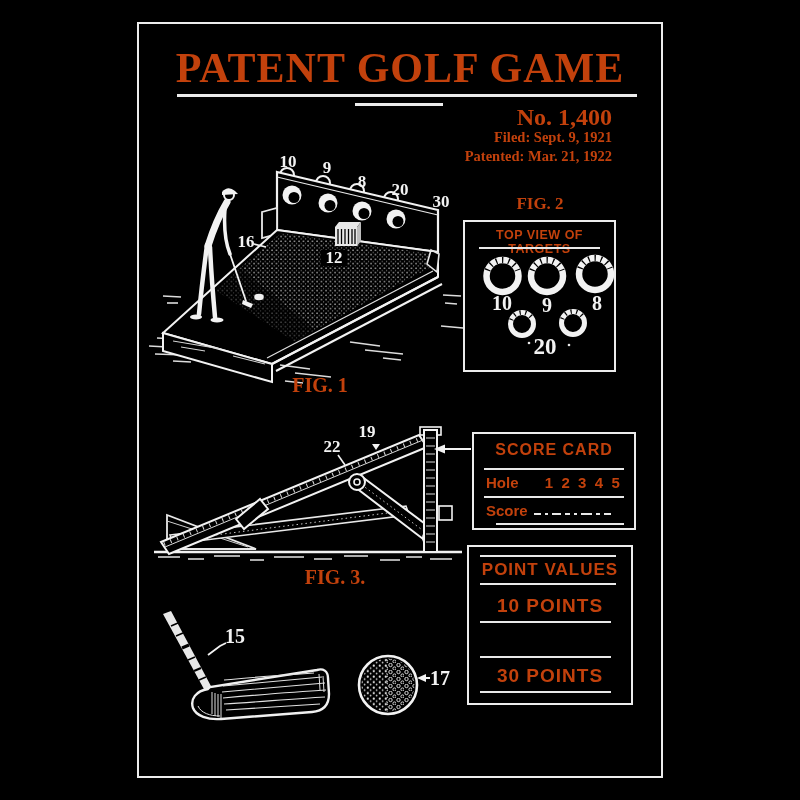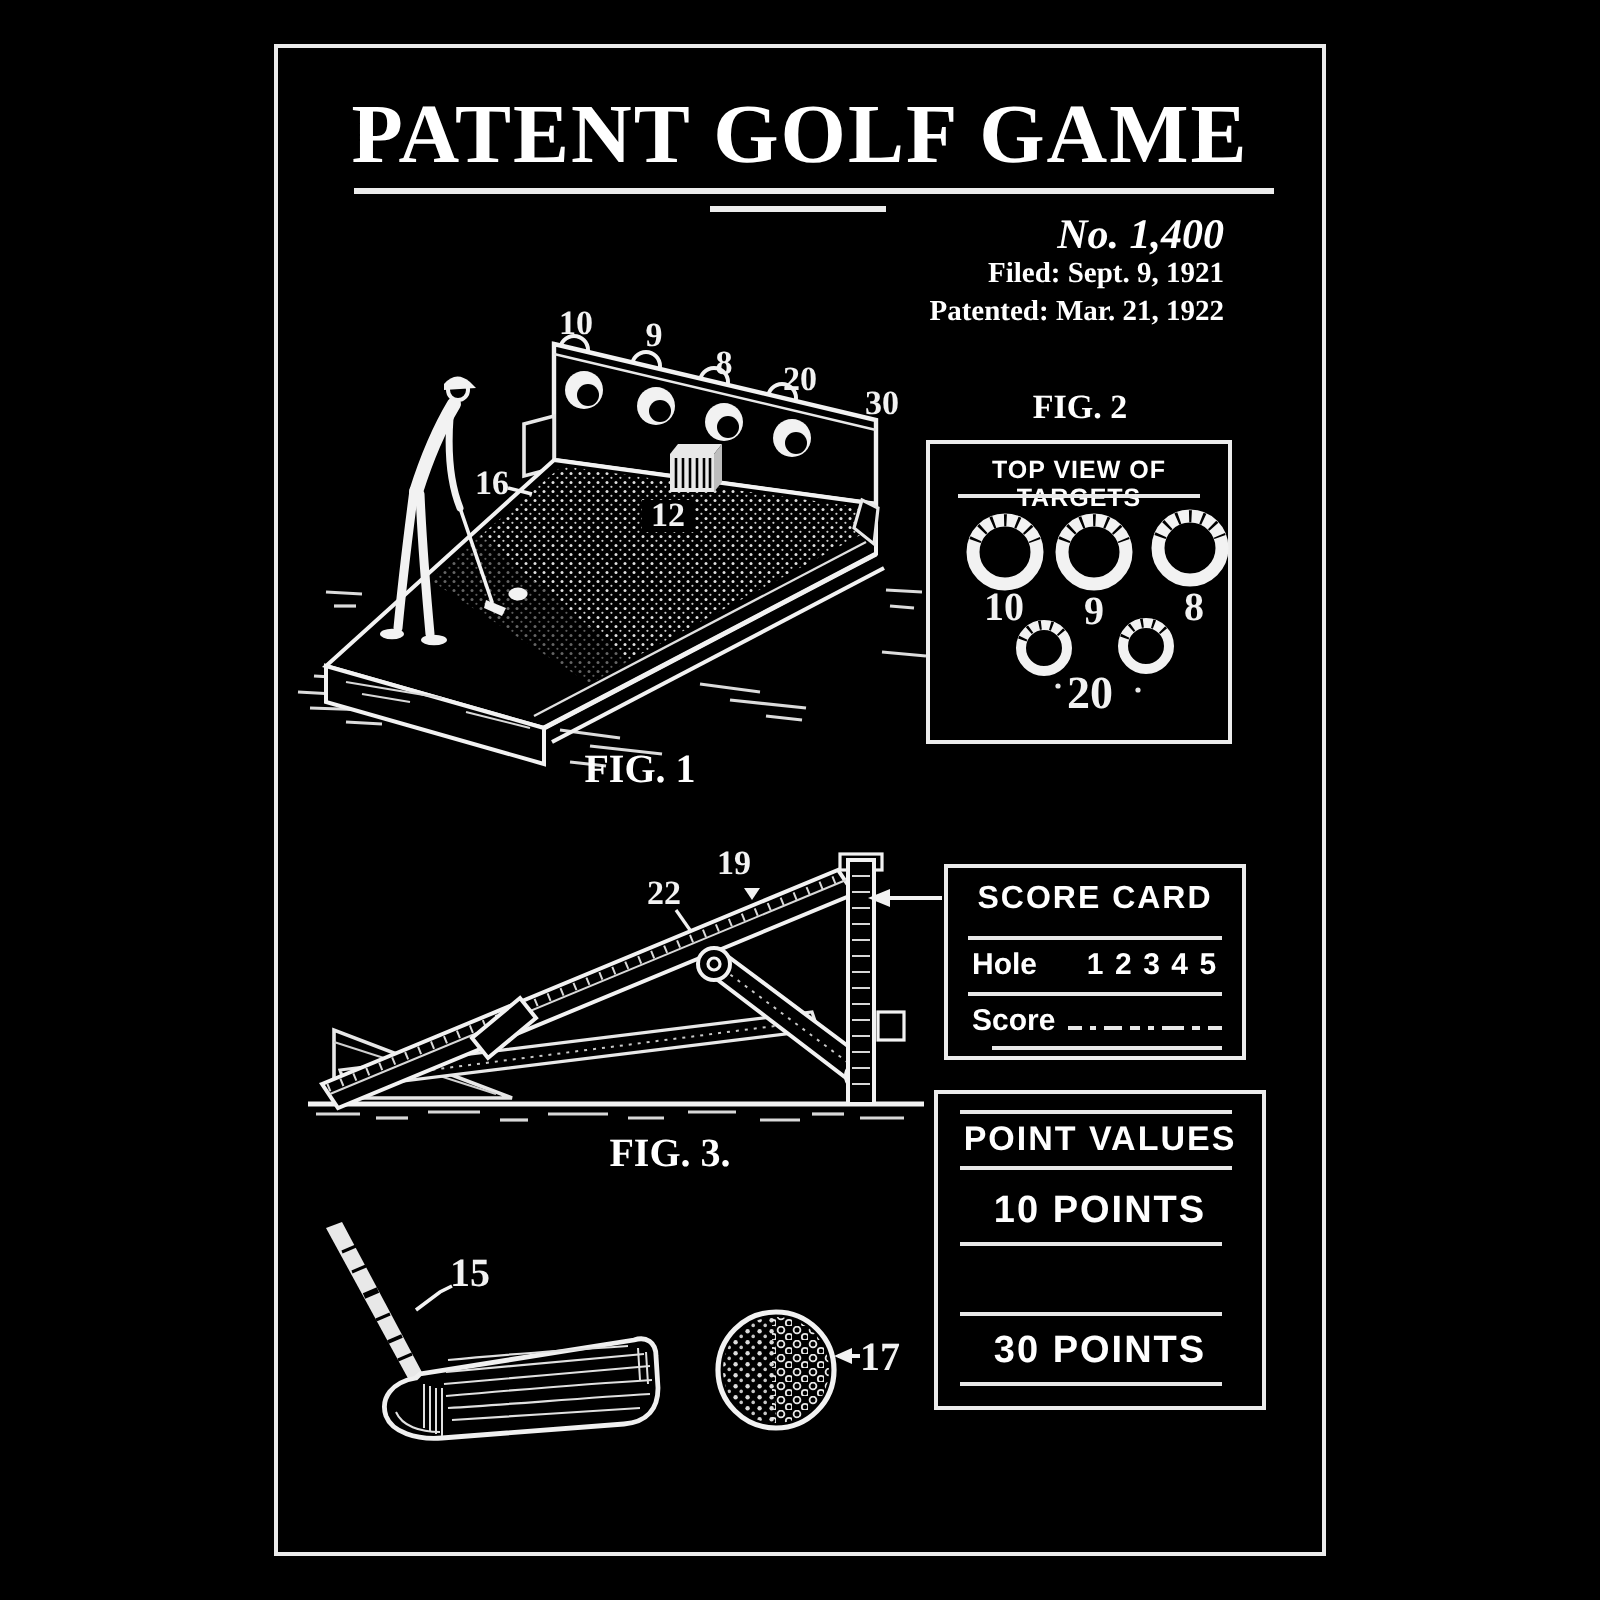--- a/index.html
+++ b/index.html
@@ -1,27 +1,27 @@
 <!DOCTYPE html>
 <html><head>
 <meta charset="utf-8">
 <style>
   html,body{margin:0;padding:0;background:#000;}
   #poster{position:relative;width:800px;height:800px;background:#000;overflow:hidden;
-          font-family:"Liberation Sans",sans-serif;color:#ffffff;}
+          font-family:"Liberation Sans",sans-serif;color:#c2410c;}
   .abs{position:absolute;}
   .serif-b{font-family:"Liberation Serif",serif;font-weight:bold;}
   .sans-b{font-family:"Liberation Sans",sans-serif;font-weight:bold;}
   #frame{left:137px;top:22px;width:526px;height:756px;border:2px solid #ececec;box-sizing:border-box;}
   
   #main-title{left:139px;top:46px;width:522px;text-align:center;font-size:42px;line-height:44px;letter-spacing:1px;}
   #title-rule-long{left:177px;top:94px;width:460px;height:3px;background:#ececec;}
   #title-rule-short{left:355px;top:103px;width:88px;height:2.5px;background:#ececec;}
   #patent-info{left:412px;top:107px;width:200px;text-align:right;}
-  #patent-number{font-size:21px;line-height:20px;font-style:italic;}
+  #patent-number{font-size:24px;line-height:20px;}
   #patent-filed,#patent-dated{font-size:14.5px;line-height:17px;margin-top:2px;}
   
   .wbox{border:2.5px solid #ececec;box-sizing:border-box;background:#000;}
   .rule{position:absolute;height:2px;background:#e8e8e8;}
   
   .fig-caption{font-family:"Liberation Serif",serif;font-weight:bold;font-size:20px;text-align:center;}
   
   #fig2-box-title{left:0;right:0;top:6px;text-align:center;font-size:12.5px;letter-spacing:.5px;}
   
   svg{display:block;}
@@ -260,21 +260,21 @@
       <polygon points="286,27 297,22.5 297,31.5" fill="#f2f2f2"></polygon>
     </g>
 
     <line x1="190" y1="33" x2="197" y2="43" stroke="#f2f2f2" stroke-width="1.6"></line>
     <polygon points="224,22 232,22 228,28" fill="#f2f2f2"></polygon>
     <text class="fig-num" font-size="17" text-anchor="middle" x="184" y="30">22</text>
     <text class="fig-num" font-size="17" text-anchor="middle" x="219" y="15">19</text>
   </svg>
   <div class="abs fig-caption" style="left:290px;top:566px;width:90px">FIG. 3.</div>
 
-  <div class="abs wbox sans-b" id="score-card" style="left:472px;top:432px;width:151px;height:98px">
+  <div class="abs wbox sans-b" id="score-card" style="left:472px;top:432px;width:164px;height:98px">
     <div class="sc-title">SCORE CARD</div>
     <div class="rule" style="left:10px;right:10px;top:34px"></div>
     <div class="sc-holes">
       <span class="hole-word">Hole</span>
       <span class="num">1</span>
       <span class="num">2</span>
       <span class="num">3</span>
       <span class="num">4</span>
       <span class="num">5</span>
     </div>

